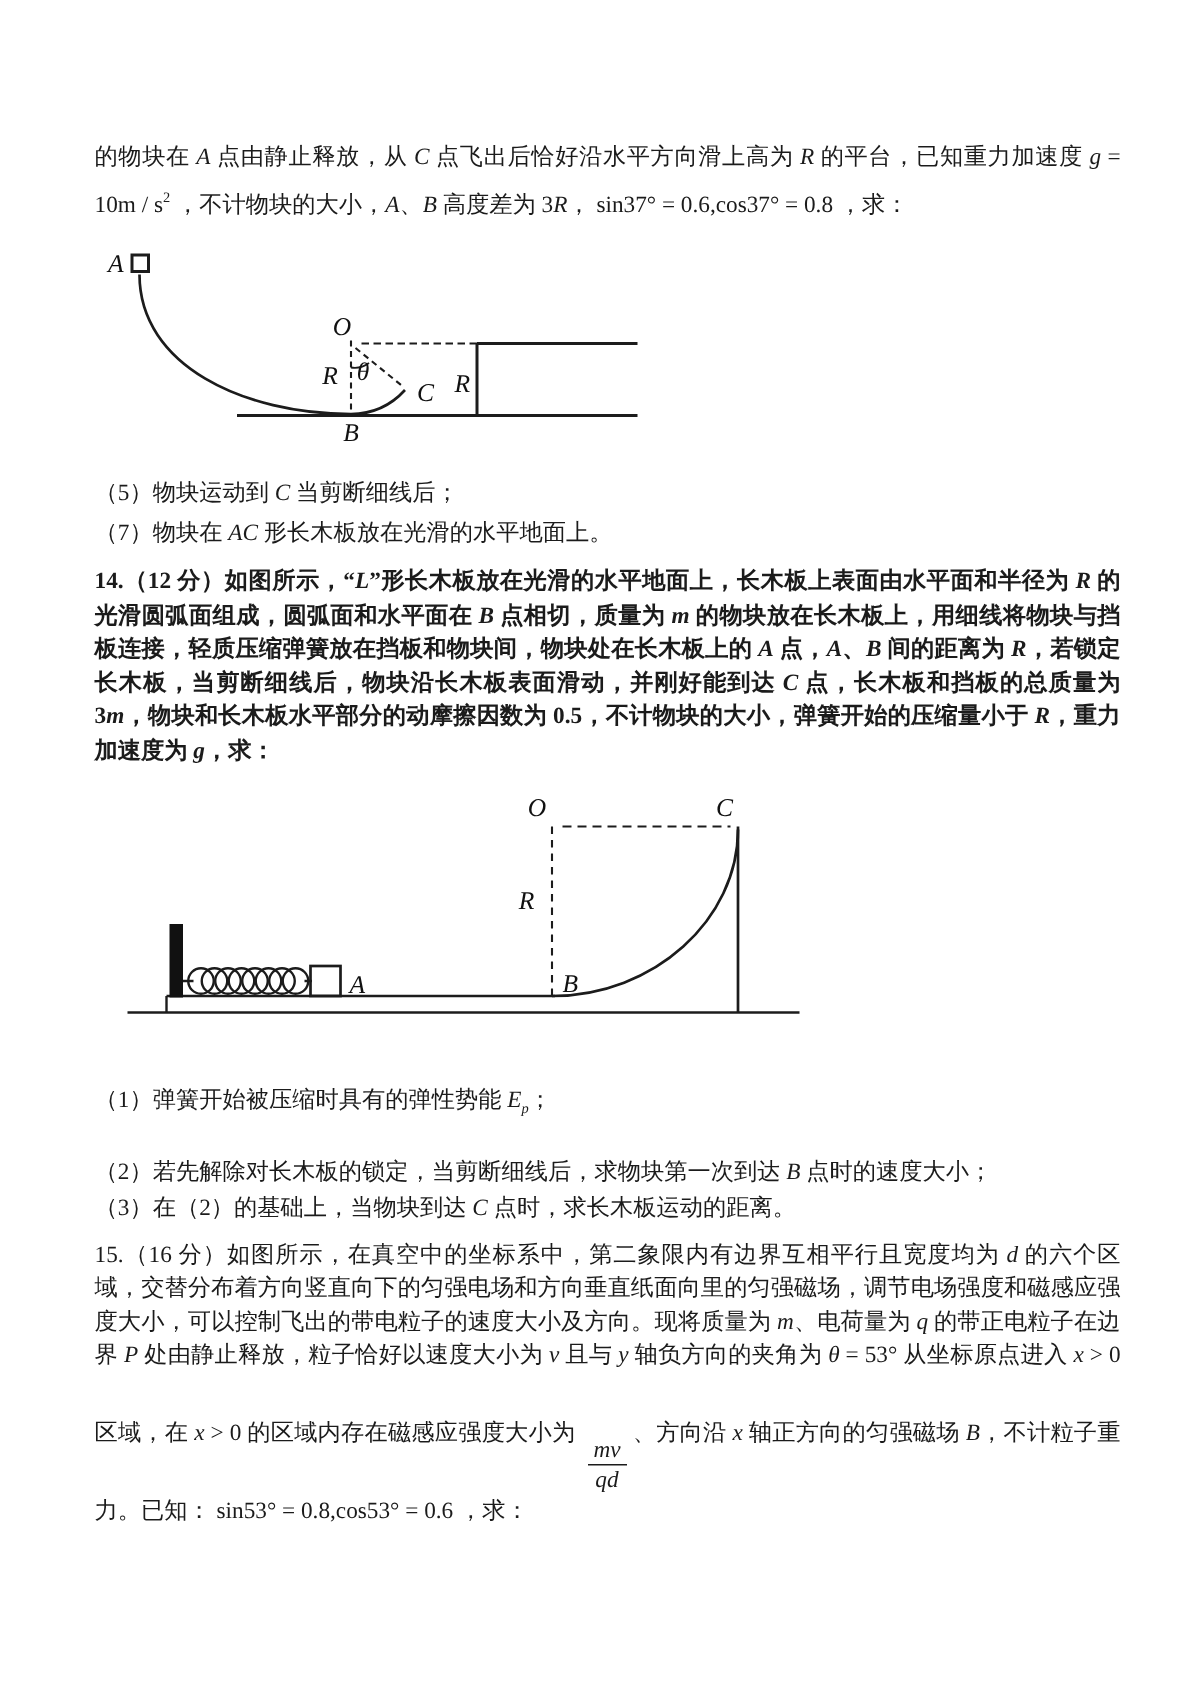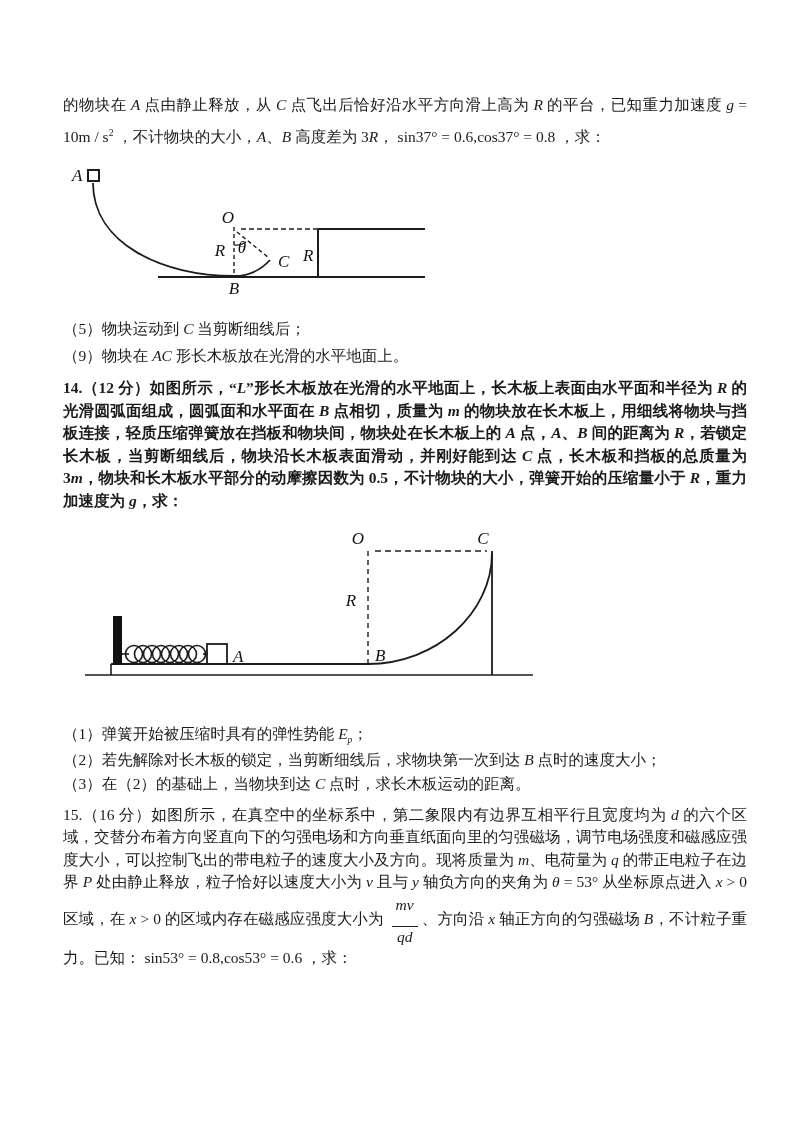--- a/index.html
+++ b/index.html
@@ -8,31 +8,31 @@
     font-family:"Liberation Serif","DejaVu Serif",serif;
     color:#1b1b1b;
     -webkit-font-smoothing:antialiased;
   }
   .content{padding:89px 53px 0 63px;font-size:15.5px;}
   p.para{margin:0;text-align:justify;}
   #intro{line-height:32px;}
   #q13-list p{line-height:27px;}
   #p14-body{margin-top:8px;line-height:22.6px;font-weight:bold;}
   #p14-q1{margin-top:36px;line-height:24px;}
-  #p14-q2{margin-top:2px;line-height:24px;}
+  #p14-q2{margin-top:24px;line-height:24px;}
   #p14-q3{line-height:24px;}
   #p15-body{margin-top:8px;line-height:22.6px;}
   .fig-wrap{margin:6px 0 4px 0;}
   #fig2-wrap{margin:8px 0 2px 12px;}
   .var{font-style:italic;font-family:"Liberation Serif","DejaVu Serif",serif;}
   sup{font-size:0.62em;line-height:0;}
   sub{font-size:0.62em;line-height:0;}
   .frac{display:inline-block;vertical-align:middle;text-align:center;
         line-height:1.1;margin:2px 4px;font-style:italic;}
-  .frac .num{display:block;border-bottom:1.3px solid #1b1b1b;padding:0 4px 13px;}
+  .frac .num{display:block;border-bottom:1.3px solid #1b1b1b;padding:0 4px 1px;margin-top:40px;}
   .frac .den{display:block;padding:1px 4px 0;}
   svg{display:block;}
   svg text{font-family:"Liberation Serif","DejaVu Serif",serif;font-style:italic;
            font-size:17px;fill:#111;}
   .stroke{stroke:#1c1c1c;fill:none;}
 </style>
 </head>
 <body>
 
 <div class="content">
@@ -66,21 +66,21 @@
       <text x="157" y="97" text-anchor="middle">R</text>
       <text x="179" y="94" text-anchor="middle" font-size="15">θ</text>
       <text x="215" y="108">C</text>
       <text x="240" y="102">R</text>
       <text x="171" y="135" text-anchor="middle">B</text>
     </svg>
   </div>
 
   <div id="q13-list">
     <p class="para"><span>（5）物块运动到 </span><span class="var">C</span><span> 当剪断细线后；</span></p>
-    <p class="para"><span>（9）物块在 </span><span class="var">AC</span><span> 形长木板放在光滑的水平地面上。</span></p>
+    <p class="para"><span>（7）物块在 </span><span class="var">AC</span><span> 形长木板放在光滑的水平地面上。</span></p>
   </div>
 
   <p class="para" id="p14-body"><span>14.（12 分）如图所示，“</span><span class="var">L</span><span>”形长木板放在光滑的水平地面上，长木板上表面由水平面和半径为 </span><span class="var">R</span><span> 的光滑圆弧面组成，圆弧面和水平面在 </span><span class="var">B</span><span> 点相切，质量为 </span><span class="var">m</span><span> 的物块放在长木板上，用细线将物块与挡板连接，轻质压缩弹簧放在挡板和物块间，物块处在长木板上的 </span><span class="var">A</span><span> 点，</span><span class="var">A</span><span>、</span><span class="var">B</span><span> 间的距离为 </span><span class="var">R</span><span>，若锁定长木板，当剪断细线后，物块沿长木板表面滑动，并刚好能到达 </span><span class="var">C</span><span> 点，长木板和挡板的总质量为 3</span><span class="var">m</span><span>，物块和长木板水平部分的动摩擦因数为 0.5，不计物块的大小，弹簧开始的压缩量小于 </span><span class="var">R</span><span>，重力加速度为 </span><span class="var">g</span><span>，求：</span></p>
 
   <div class="fig-wrap" id="fig2-wrap">
     <svg width="470" height="165" viewBox="0 0 470 165">
 
       <line x1="10" y1="154" x2="458" y2="154" class="stroke" stroke-width="1.6"></line>
 
       <line x1="36" y1="143" x2="295" y2="143" class="stroke" stroke-width="1.8"></line>

